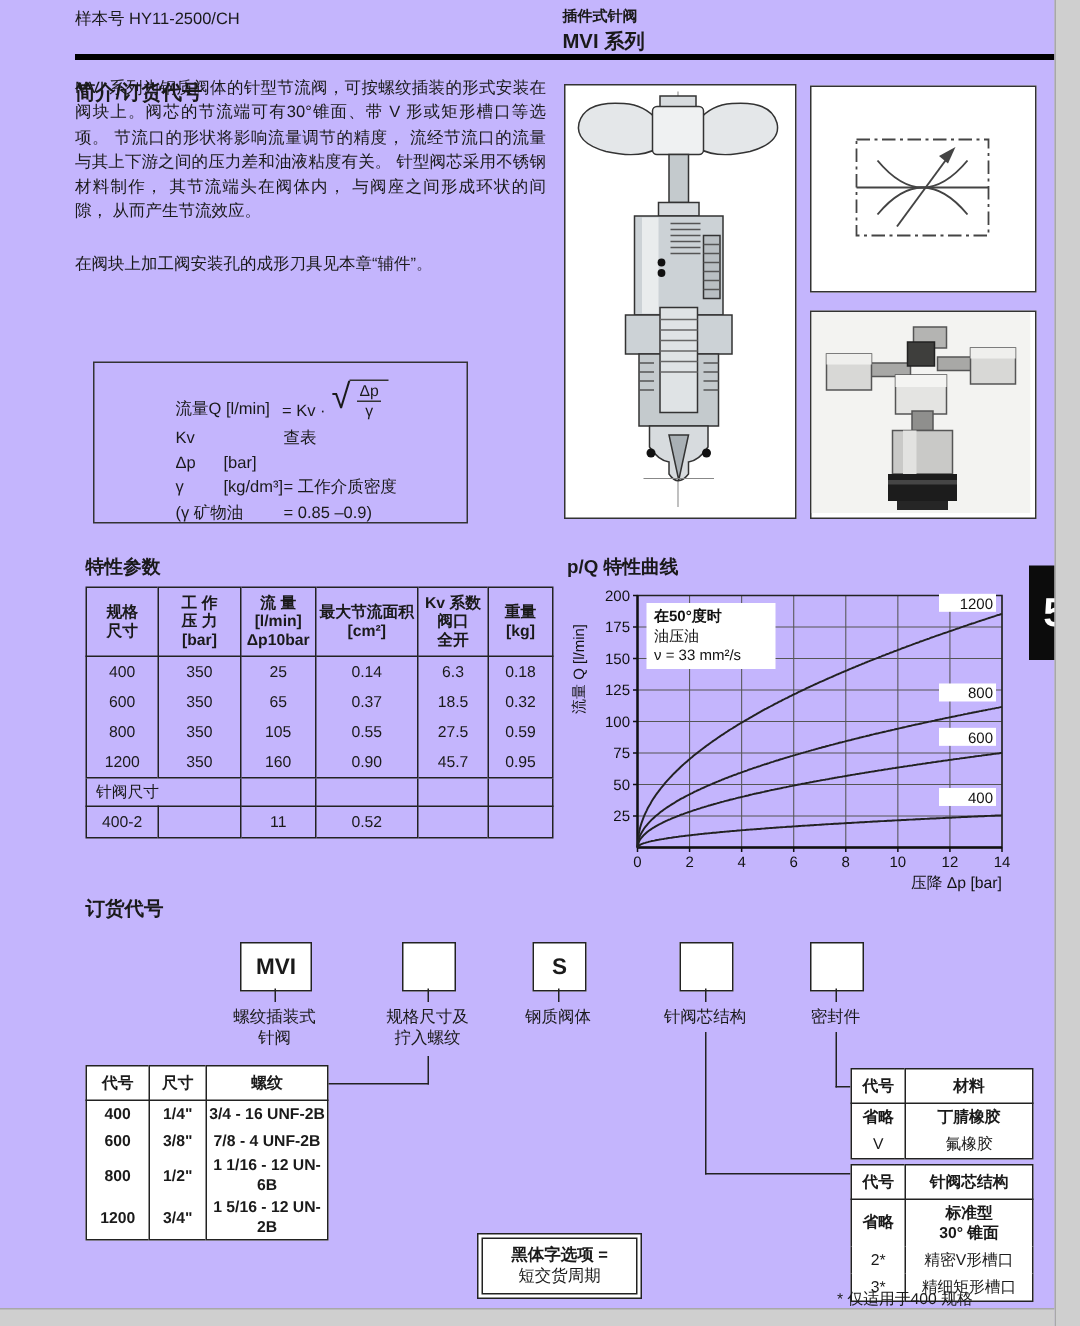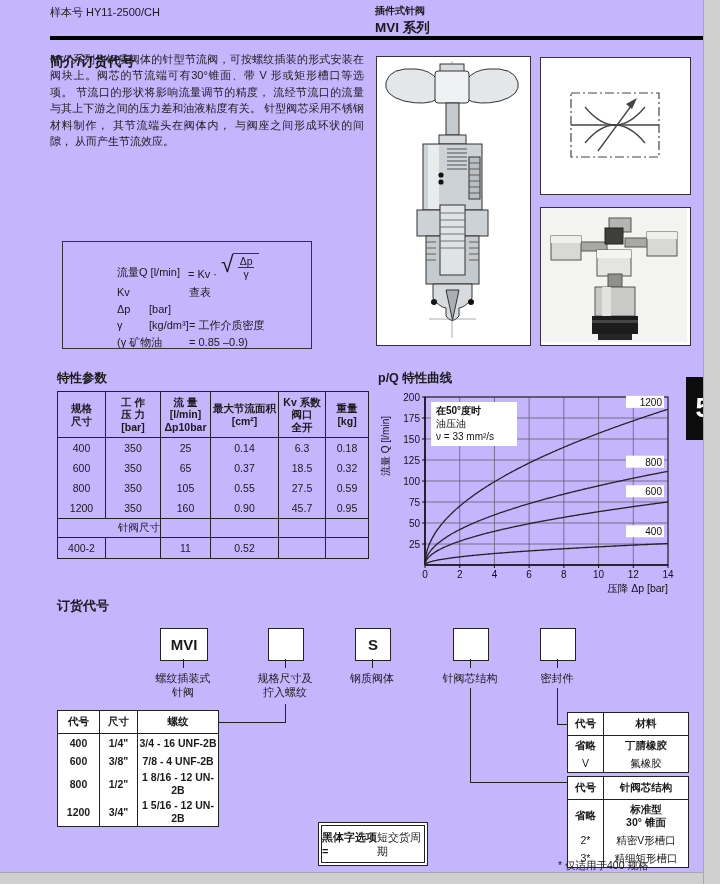--- a/index.html
+++ b/index.html
@@ -36,21 +36,21 @@
            padding:1px 5px 0 5px;line-height:1.15;font-size:10.5px;}
   .rnum{border-bottom:1px solid #333;padding:0 2px;}
   
   .h-spec{left:57px;top:370px;font-size:12.5px;font-weight:bold;}
   .spec-wrap{left:57px;top:391px;}
   table.spec{border-collapse:collapse;table-layout:fixed;width:311px;font-size:10.5px;border:1.4px solid #222;}
   table.spec th,table.spec td{border-left:1px solid #222;border-right:1px solid #222;text-align:center;padding:1px 0;}
   table.spec thead th{border-bottom:1.1px solid #222;font-weight:bold;white-space:pre-line;height:43px;vertical-align:middle;line-height:12.5px;}
   table.spec tr.data td{height:18px;vertical-align:middle;}
   table.spec tr.sub td{border-top:1.1px solid #222;border-bottom:1.1px solid #222;height:16px;}
-  table.spec tr.sub td.subcell{text-align:right;padding-left:6px;}
+  table.spec tr.sub td.subcell{text-align:left;padding-left:6px;}
   
   .h-chart{left:378px;top:370px;font-size:12.5px;font-weight:bold;}
   .chart-svg{left:378px;top:386px;}
   
   .page-tab{left:686px;top:377px;width:34px;height:63px;background:#0c0c0c;color:#fff;
             font-size:27px;font-weight:bold;display:flex;align-items:center;justify-content:center;}
   
   .h-order{left:57px;top:597px;font-size:13px;font-weight:bold;}
   .obox{position:absolute;border:1.4px solid #222;background:#fff;display:flex;align-items:center;
         justify-content:center;font-size:15px;font-weight:bold;height:31px;top:628px;}
@@ -69,38 +69,39 @@
   table.thread td{font-weight:bold;}
   .seal-wrap{left:567px;top:712px;}
   .poppet-wrap{left:567px;top:776px;}
   table.seal,table.poppet{width:121px;}
   table.seal tr.r0 td,table.poppet tr.r0 td{font-weight:bold;}
   table.poppet tr.r0 td{height:29px;}
   .footnote{left:558px;top:859px;font-size:10.5px;}
   
   .notebox{left:318px;top:822px;width:104px;height:38px;border:1.2px solid #222;background:#fff;padding:2px;}
   .notebox-inner{border:1px solid #222;width:100%;height:100%;box-sizing:border-box;display:flex;
-                 flex-direction:row;align-items:center;font-size:11px;line-height:14px;}
+                 flex-direction:column;align-items:center;justify-content:center;font-size:11px;line-height:14px;}
   .nb1{font-weight:bold;}
   
   .strip-right{left:703px;top:0;width:17px;height:884px;background:#cfcfcf;border-left:1px solid #a8a8a8;}
   .strip-bottom{left:0;top:872px;width:703px;height:12px;background:#cfcfcf;border-top:1px solid #a8a8a8;}
 </style>
 </head>
 <body>
 
 <div class="page">
 
   <div class="abs doc-number">样本号 HY11-2500/CH</div>
   <div class="abs section-title">简介/订货代号</div>
   <div class="abs product-title">插件式针阀</div>
   <div class="abs series-title">MVI 系列</div>
   <div class="abs top-rule"></div>
 
   <div class="abs intro1">MVI 系列为钢质阀体的针型节流阀，可按螺纹插装的形式安装在阀块上。阀芯的节流端可有30°锥面、带 V 形或矩形槽口等选项。 节流口的形状将影响流量调节的精度， 流经节流口的流量与其上下游之间的压力差和油液粘度有关。 针型阀芯采用不锈钢材料制作， 其节流端头在阀体内， 与阀座之间形成环状的间隙， 从而产生节流效应。</div>
+  <div class="abs intro2">在阀块上加工阀安装孔的成形刀具见本章“辅件”。</div>
 
   <div class="abs fig fig-drawing">
     <svg width="150" height="285" viewBox="0 0 150 285">
       <line x1="75" y1="4" x2="75" y2="281" stroke="#888" stroke-width="0.7"></line>
       <rect x="63" y="7" width="24" height="11" fill="#d7dbde" stroke="#333"></rect>
       <path d="M61 23 Q53 13 39 12 Q13 10 9 25 Q6 38 27 44 Q49 49 61 42 Z" fill="#e4e7e9" stroke="#333"></path>
       <path d="M89 23 Q97 13 111 12 Q137 10 141 25 Q144 38 123 44 Q101 49 89 42 Z" fill="#e4e7e9" stroke="#333"></path>
       <rect x="58" y="14" width="34" height="32" rx="3" fill="#eff1f2" stroke="#333"></rect>
       <rect x="69" y="46" width="13" height="32" fill="#c4cacd" stroke="#333"></rect>
       <rect x="62" y="78" width="27" height="9" fill="#d7dbde" stroke="#333"></rect>
@@ -424,21 +425,21 @@
             <td>3/4 - 16 UNF-2B</td>
           </tr>
           <tr>
             <td>600</td>
             <td>3/8"</td>
             <td>7/8 - 4 UNF-2B</td>
           </tr>
           <tr>
             <td>800</td>
             <td>1/2"</td>
-            <td>1 8/16 - 12 UN-2B</td>
+            <td>1 1/16 - 12 UN-6B</td>
           </tr>
           <tr>
             <td>1200</td>
             <td>3/4"</td>
             <td>1 5/16 - 12 UN-2B</td>
           </tr>
         </tbody>
     </table>
   </div>
 

